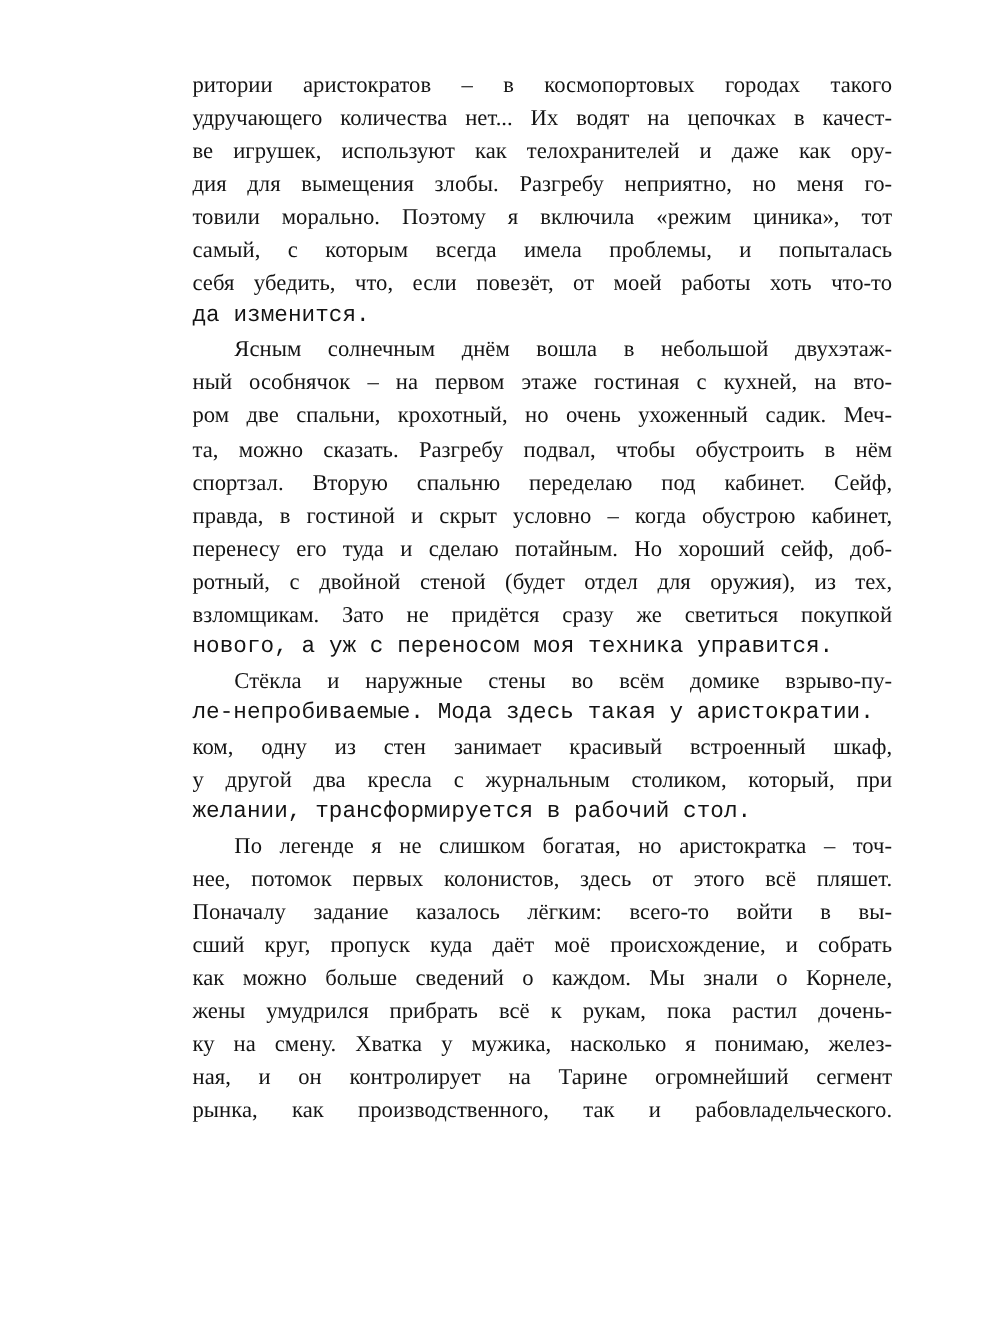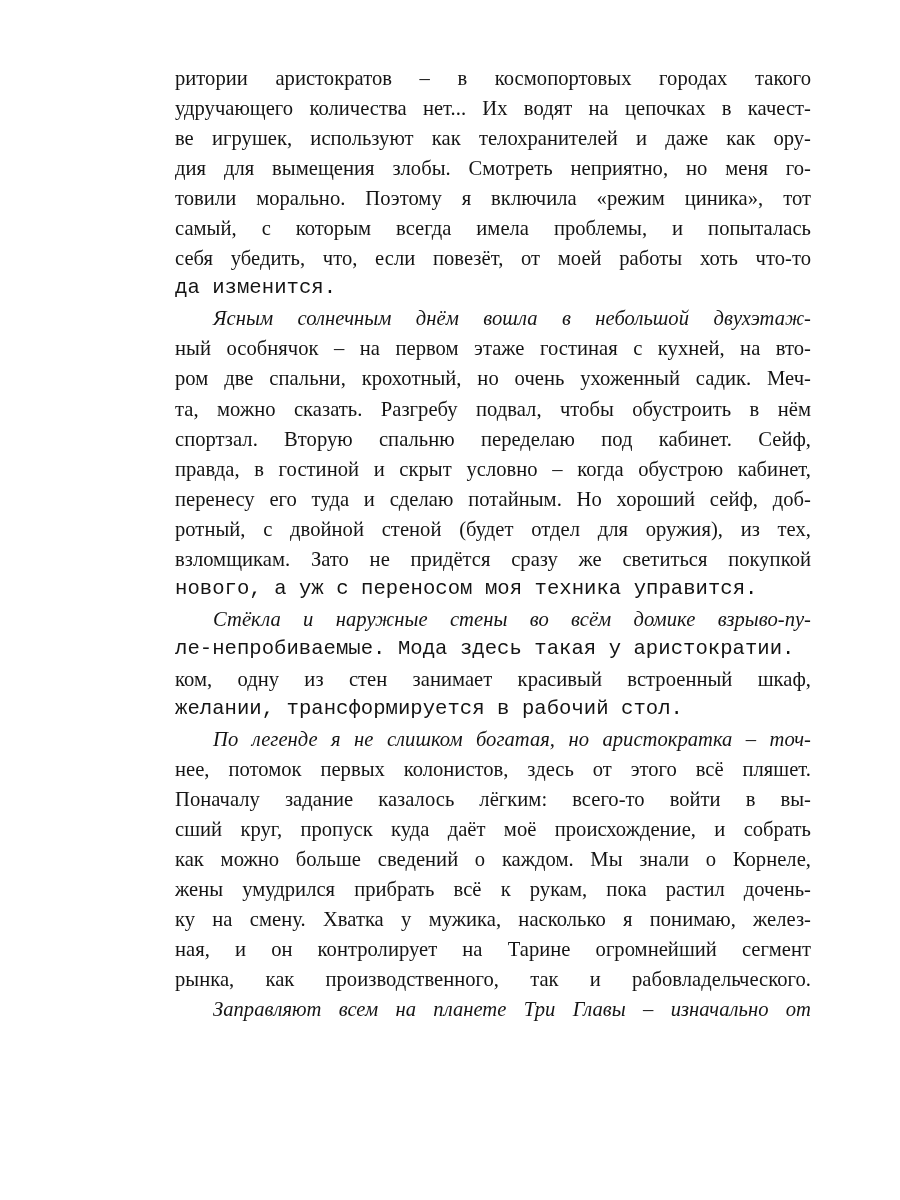--- a/index.html
+++ b/index.html
@@ -41,21 +41,20 @@
     text-align: justify;
     text-align-last: justify;
     white-space: pre-wrap;
   }
   .line.last {
     text-align-last: left;
     font-family: Liberation Mono, monospace;
   }
   .line.indent-first {
     text-indent: 38px;
-    font-style: italic;
   }
   .footer-rule {
     position: absolute;
     left: 700px;
     top: 1091px;
     width: 110px;
     height: 0;
     border-top: 1.6px solid #1a1a1a;
   }
   .page-number {
@@ -74,21 +73,21 @@
 <body>
 
 <div class="page">
 
   <div class="text-block">
 
     <p class="para">
       <span class="line">ритории аристократов – в космопортовых городах такого</span>
       <span class="line">удручающего количества нет... Их водят на цепочках в качест-</span>
       <span class="line">ве игрушек, используют как телохранителей и даже как ору-</span>
-      <span class="line">дия для вымещения злобы. Смотреть неприятно, но меня го-</span>
+      <span class="line">дия для вымещения злобы. Разгребу неприятно, но меня го-</span>
       <span class="line">товили морально. Поэтому я включила «режим циника», тот</span>
       <span class="line">самый, с которым всегда имела проблемы, и попыталась</span>
       <span class="line">себя убедить, что, если повезёт, от моей работы хоть что-то</span>
       <span class="line last">да изменится.</span>
     </p>
 
     <p class="para">
       <span class="line indent-first">Ясным солнечным днём вошла в небольшой двухэтаж-</span>
       <span class="line">ный особнячок – на первом этаже гостиная с кухней, на вто-</span>
       <span class="line">ром две спальни, крохотный, но очень ухоженный садик. Меч-</span>
@@ -101,20 +100,21 @@
       <span class="line last">нового, а уж с переносом моя техника управится.</span>
     </p>
 
     <p class="para">
       <span class="line indent-first">Стёкла и наружные стены во всём домике взрыво-пу-</span>
       <span class="line last">ле-непробиваемые. Мода здесь такая у аристократии.</span>
     </p>
 
     <p class="para">
       <span class="line">ком, одну из стен занимает красивый встроенный шкаф,</span>
+      <span class="line">у другой два кресла с журнальным столиком, который, при</span>
       <span class="line last">желании, трансформируется в рабочий стол.</span>
     </p>
 
     <p class="para">
       <span class="line indent-first">По легенде я не слишком богатая, но аристократка – точ-</span>
       <span class="line">нее, потомок первых колонистов, здесь от этого всё пляшет.</span>
       <span class="line">Поначалу задание казалось лёгким: всего-то войти в вы-</span>
       <span class="line">сший круг, пропуск куда даёт моё происхождение, и собрать</span>
       <span class="line">как можно больше сведений о каждом. Мы знали о Корнеле,</span>
       <span class="line">жены умудрился прибрать всё к рукам, пока растил дочень-</span>

